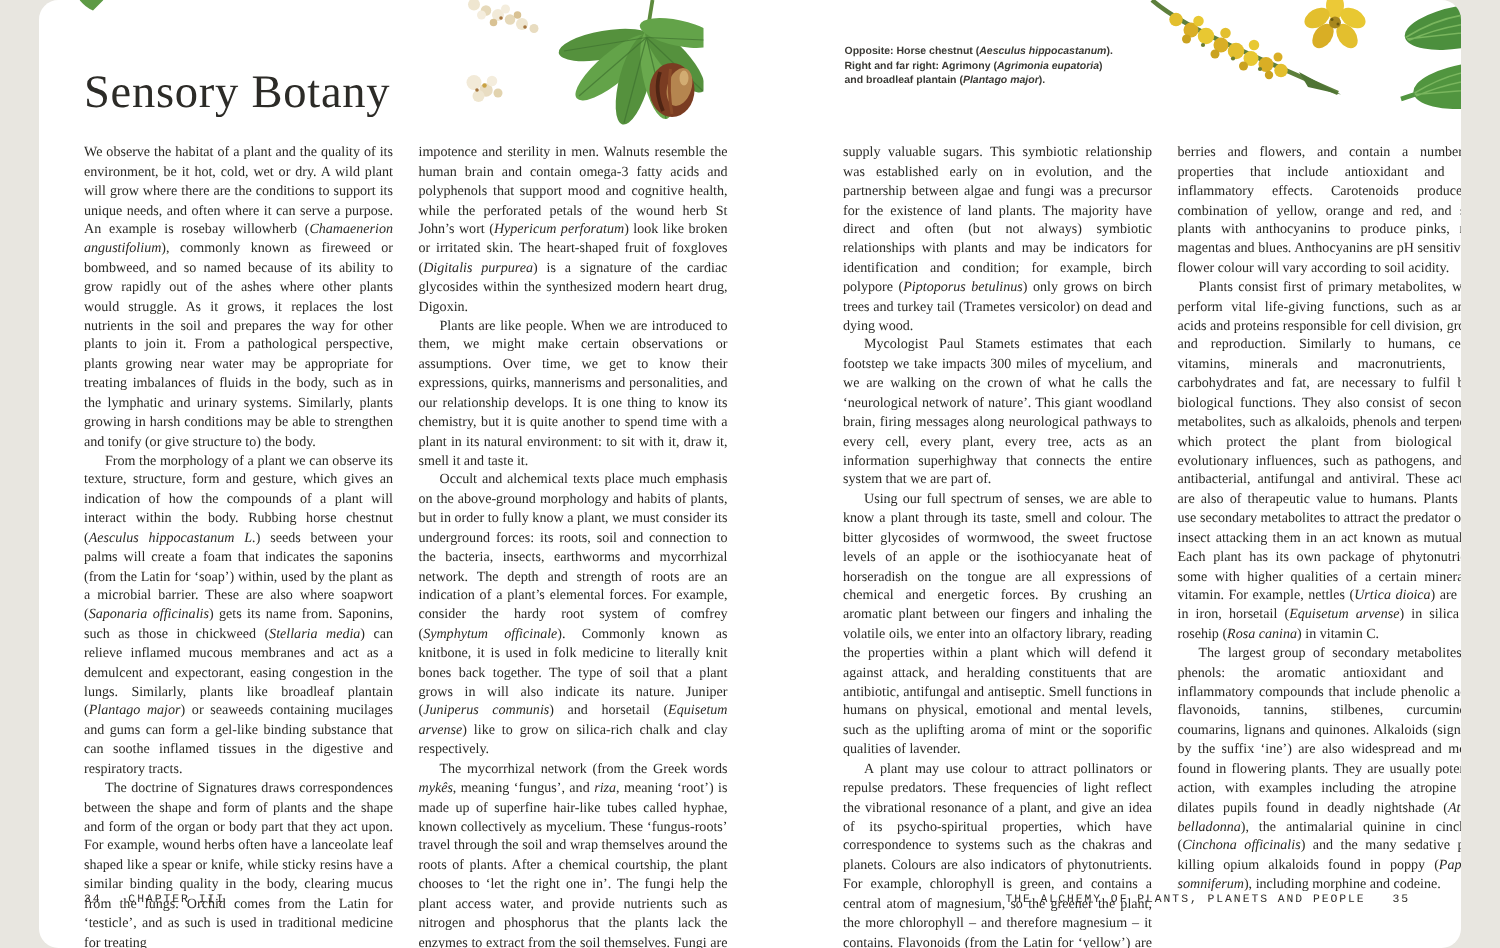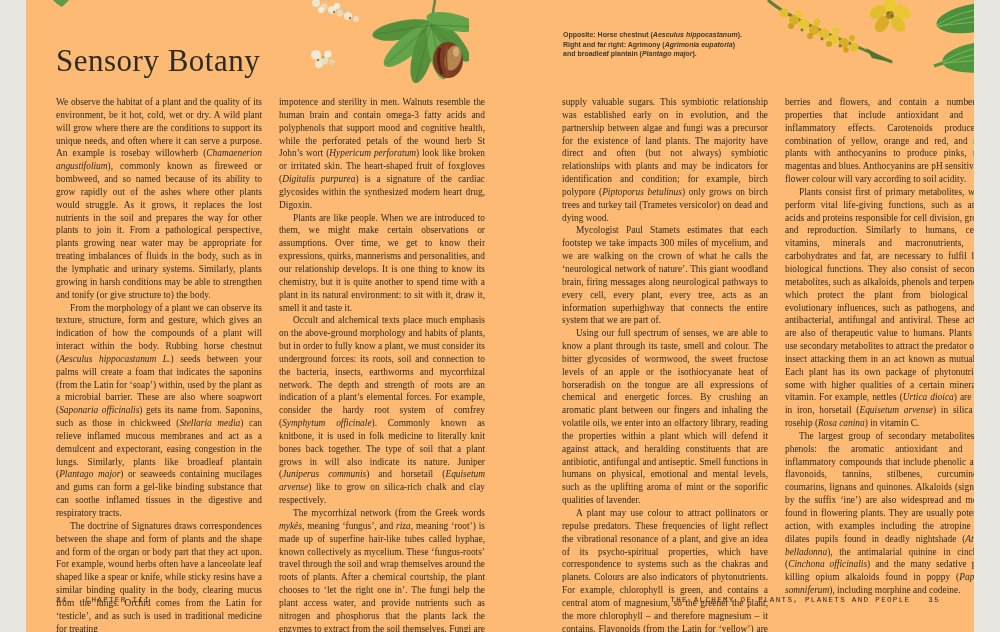--- a/index.html
+++ b/index.html
@@ -1,19 +1,19 @@
 <!DOCTYPE html>
 <html><head>
 <meta charset="utf-8">
 <style>
   html,body { margin:0; padding:0; background:#e8e6e0; }
   .page {
     position:relative; width:948px; height:632px; margin:0 auto;
-    background:#fdba74; overflow:hidden;
-    font-family:"Liberation Serif", serif; color:#2b2a26;
+    background:#ffffff; overflow:hidden;
+    font-family:"Liberation Serif", serif; color:#2b2a26;border-radius:13px;
   }
   .page-title {
     position:absolute; left:30px; top:22px;
     font-family:"Liberation Serif", serif; font-size:31px; font-weight:400;
     letter-spacing:0.5px; color:#2c2b27;
   }
   .caption {
     position:absolute; left:537px; top:30px; width:210px;
     font-family:"Liberation Sans", sans-serif; font-size:7px; font-weight:bold;
     line-height:9.6px; color:#3b3a35;

